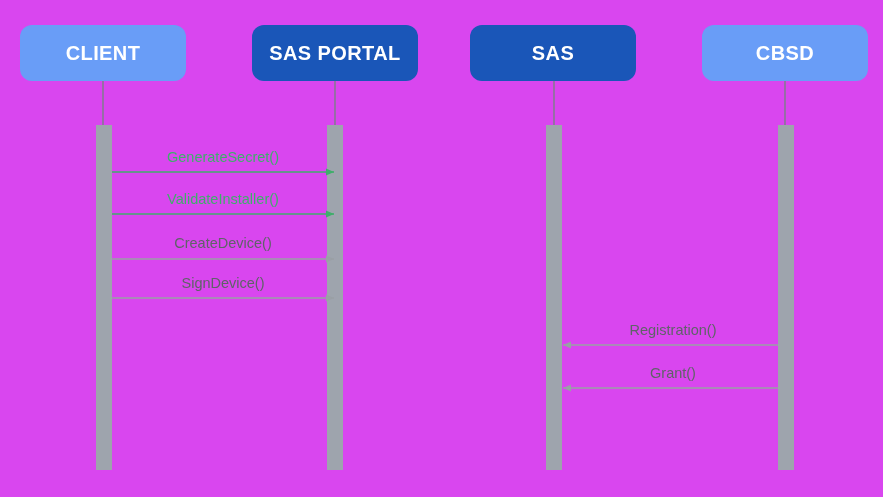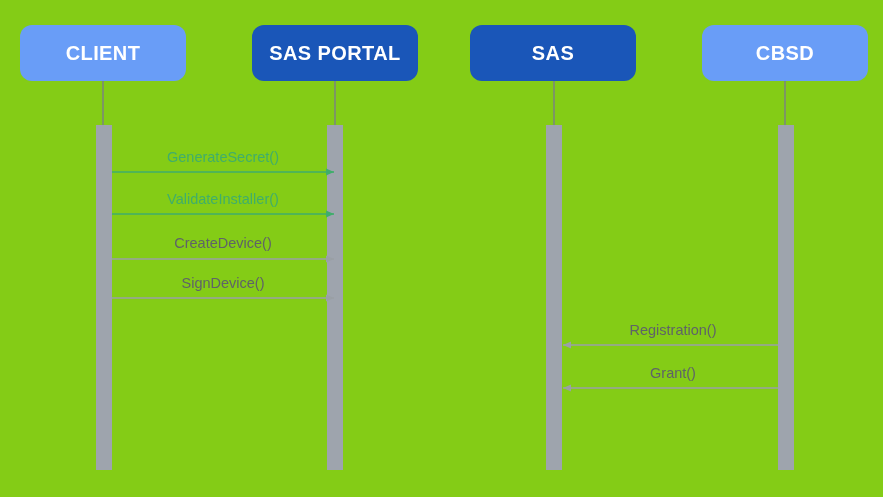--- a/index.html
+++ b/index.html
@@ -7,21 +7,21 @@
     padding: 0;
     background: #ffffff;
   }
   body {
     font-family: "Liberation Sans", sans-serif;
   }
   #diagram-root {
     position: relative;
     width: 883px;
     height: 497px;
-    background: #84cc16;
+    background: #d946ef;
     overflow: hidden;
   }
   #seq-svg {
     position: absolute;
     left: 0;
     top: 0;
     width: 883px;
     height: 497px;
     display: block;
   }

